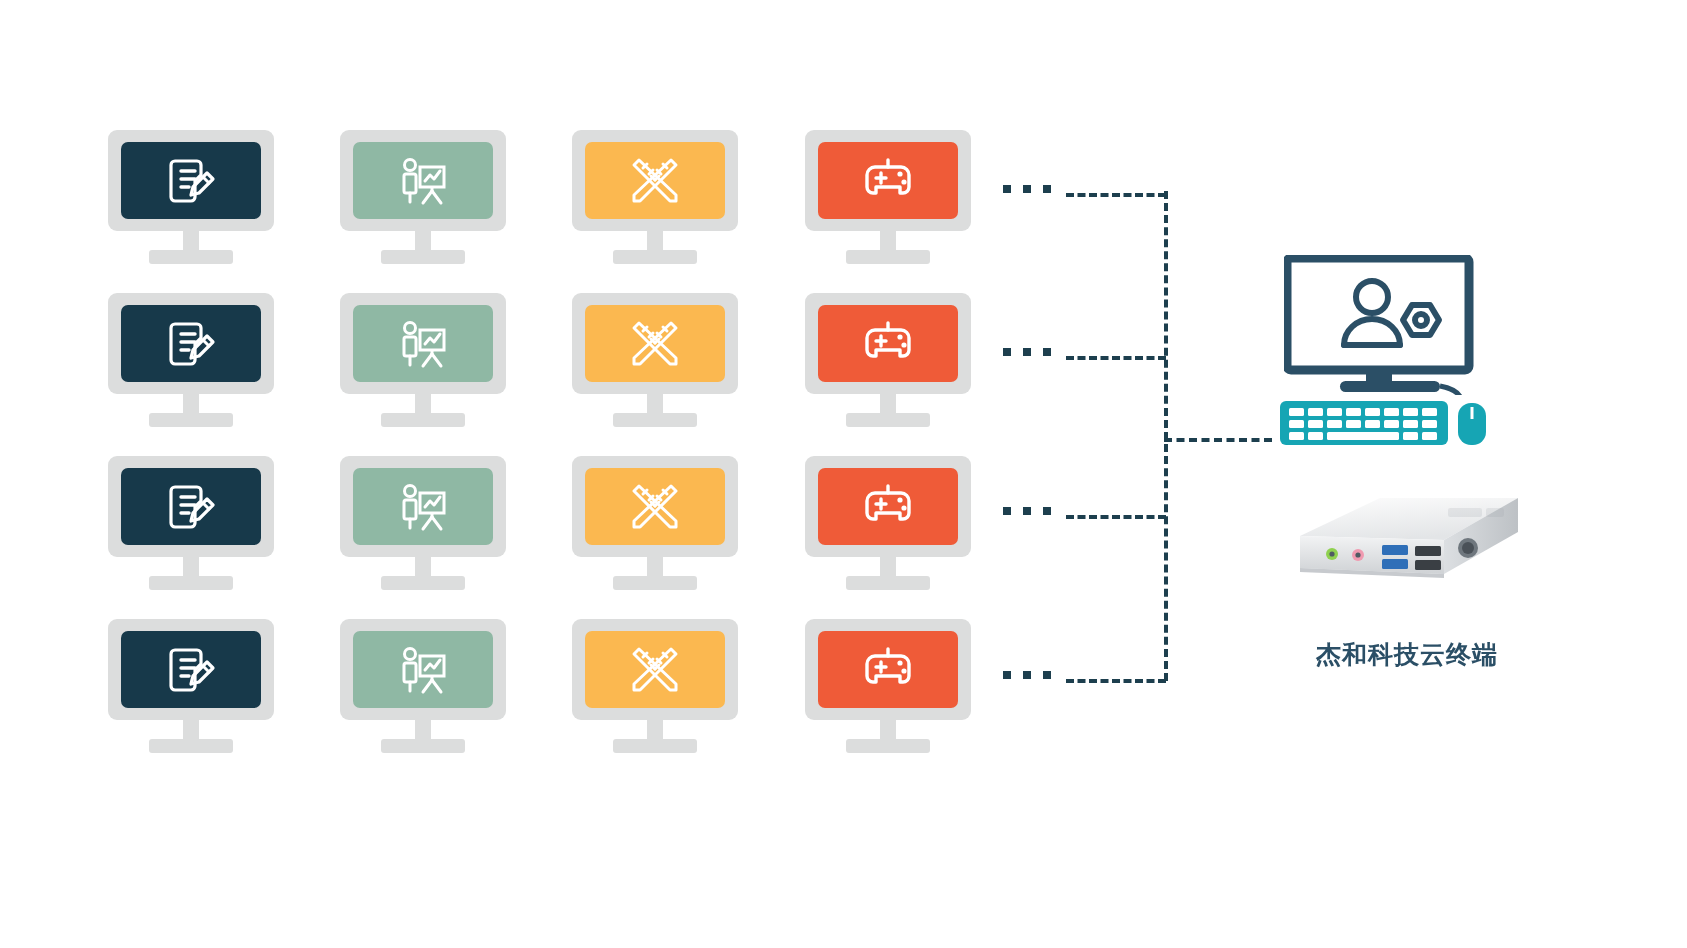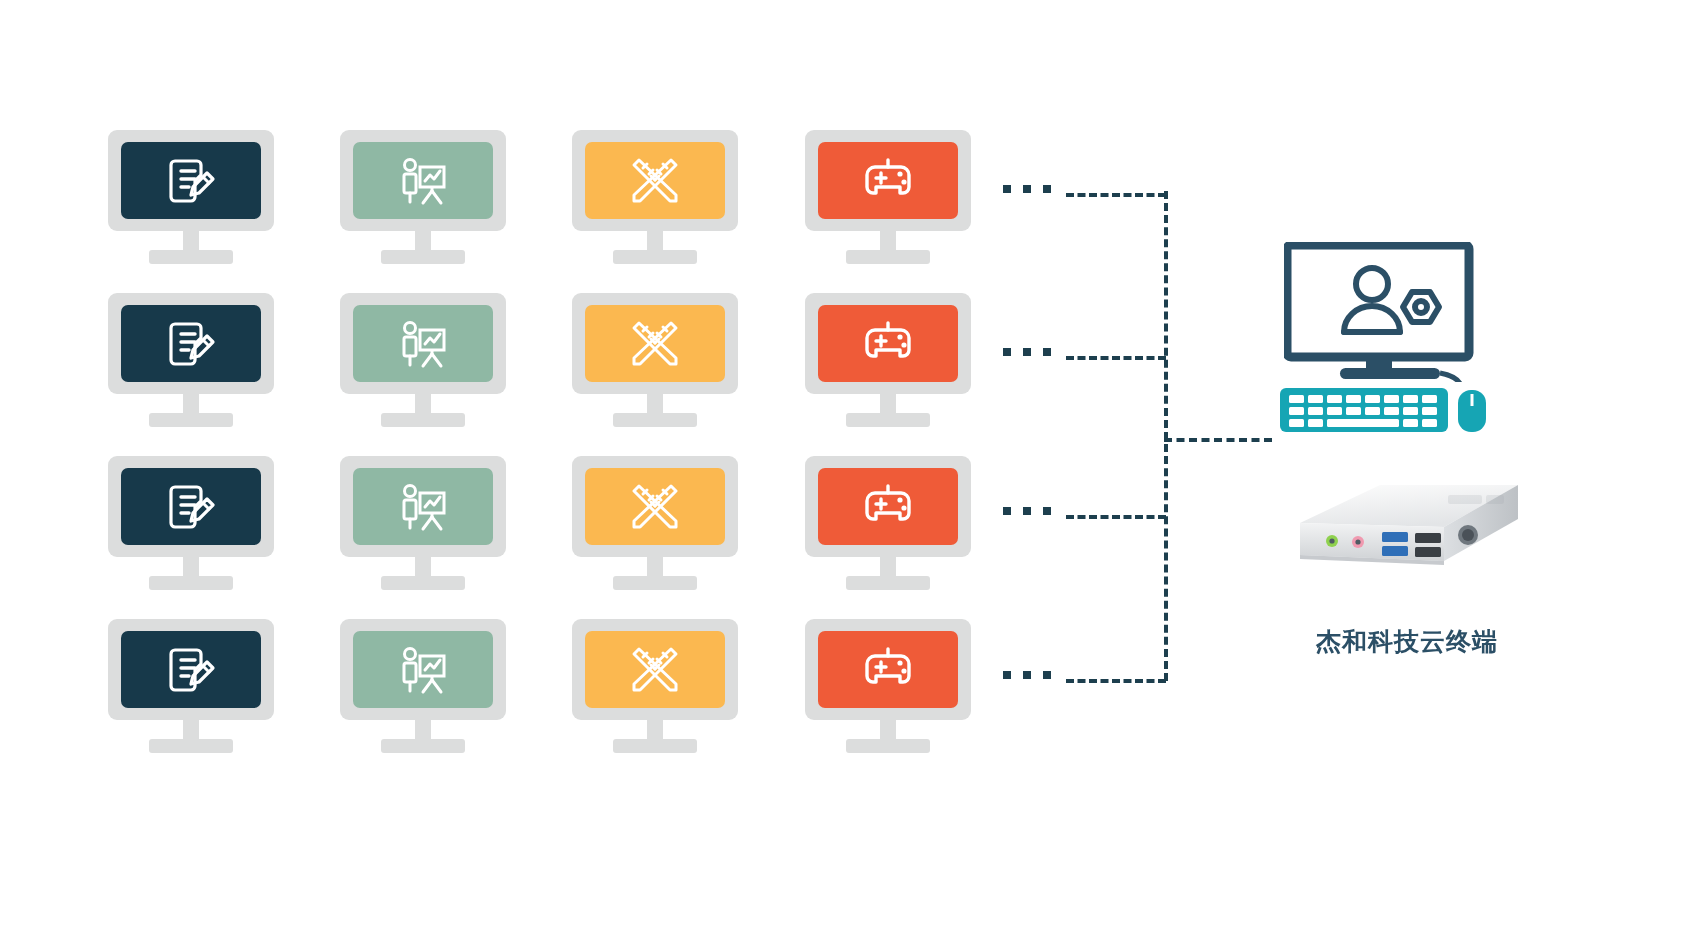--- a/index.html
+++ b/index.html
@@ -129,21 +129,21 @@
   .branch1 { left: 1066px; top: 356px; width: 100px; }
   .branch2 { left: 1066px; top: 515px; width: 100px; }
   .branch3 { left: 1066px; top: 679px; width: 100px; }
   .trunk   { left: 1164px; top: 191px; height: 490px; }
   .branch-out { left: 1164px; top: 438px; width: 108px; }
 
   
   #terminal {
     position: absolute;
     left: 1272px;
-    top: 242px;
+    top: 255px;
     width: 270px;
     height: 460px;
   }
   .ws-monitor {
     position: absolute;
     left: 12px;
     top: 0px;
   }
   .ws-keyboard {
     position: absolute;

